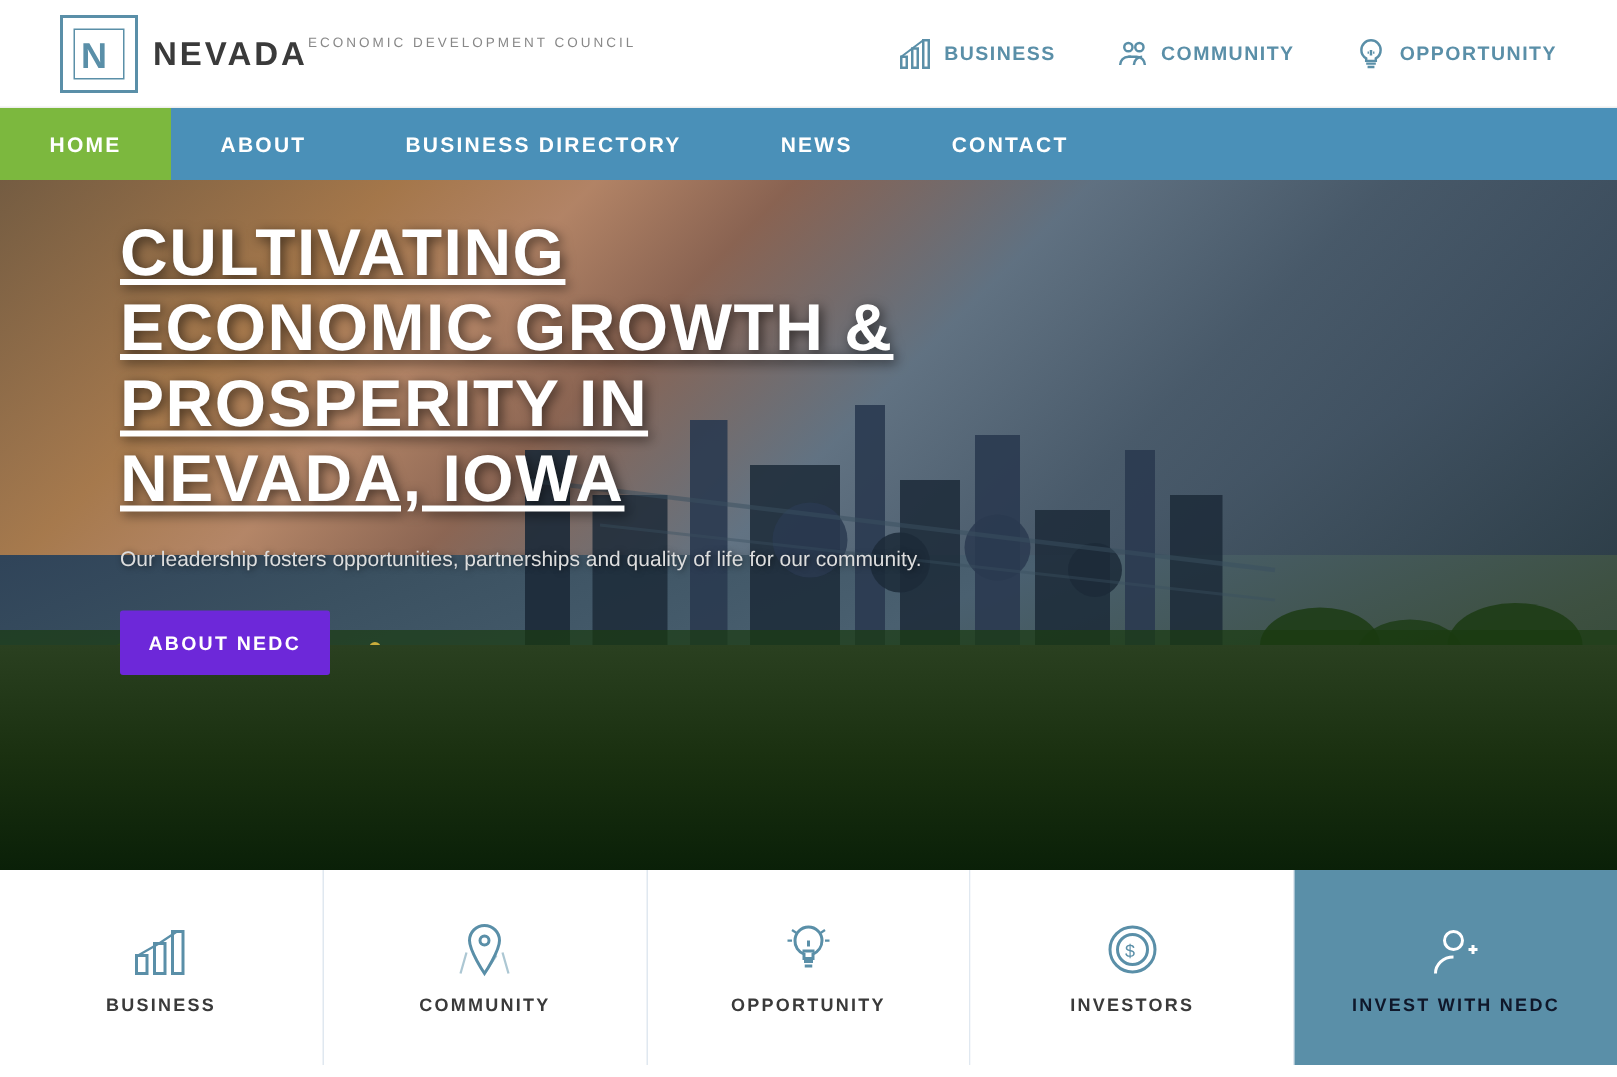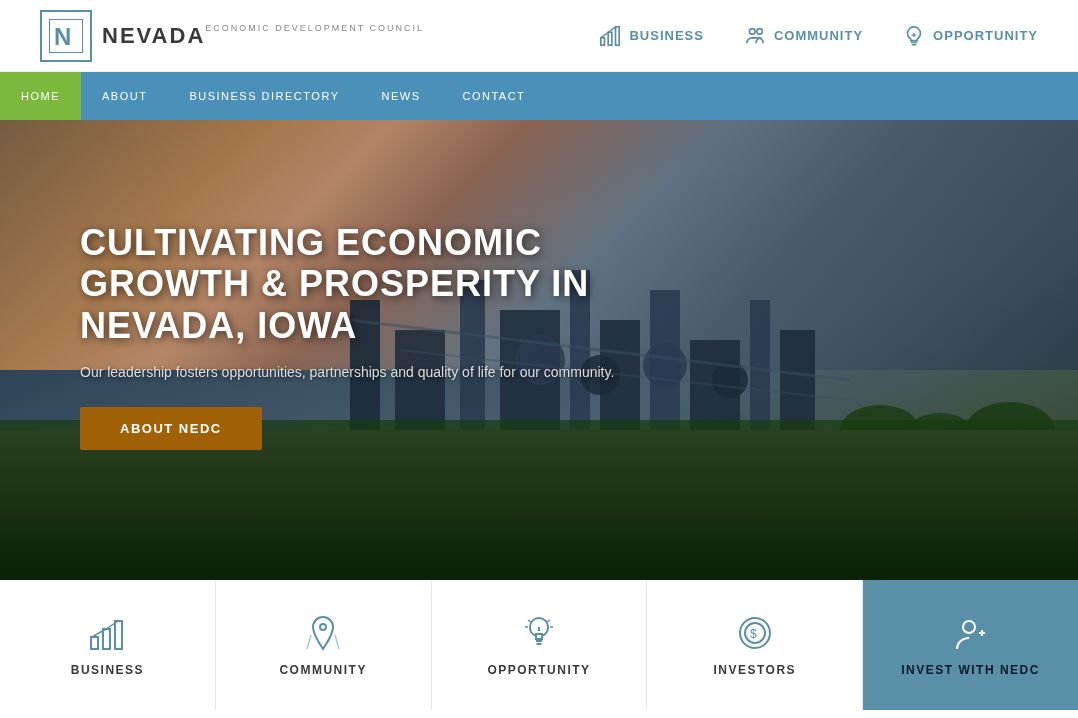--- a/index.html
+++ b/index.html
@@ -68,24 +68,24 @@
     .main-nav {
       background: #4a90b8;
       display: flex;
       align-items: stretch;
       height: 48px;
     }
     .main-nav-item {
       display: flex;
       align-items: center;
       justify-content: center;
-      padding: 0 21px;
+      padding: 0 33px;
       color: #fff;
-      font-size: 11px;
-      font-weight: normal;
+      font-size: 14px;
+      font-weight: bold;
       letter-spacing: 1.5px;
       cursor: pointer;
       text-decoration: none;
     }
     .main-nav-item.active {
       background: #7cb83e;
     }
 
     
     .hero {
@@ -137,40 +137,41 @@
       background: linear-gradient(to bottom, #2a4020 0%, #1a3010 50%, #0a2008 100%);
     }
     .hero-content {
       position: absolute;
       bottom: 130px;
       left: 80px;
       color: #fff;
       max-width: 550px;
     }
     .hero-title {
-      font-size: 36px;
+      font-size: 44px;
       font-weight: 900;
       text-transform: uppercase;
       line-height: 1.15;
       letter-spacing: 1px;
       margin-bottom: 16px;
       text-shadow: 2px 2px 8px rgba(0,0,0,0.6);
+      text-decoration: underline;
     }
     .hero-subtitle {
       font-size: 14px;
       color: #ddd;
       margin-bottom: 24px;
       text-shadow: 1px 1px 4px rgba(0,0,0,0.6);
       line-height: 1.5;
     }
     .hero-btn {
-      background: #a16207;
+      background: #6d28d9;
       color: #fff;
       border: none;
-      padding: 14px 40px;
+      padding: 14px 19px;
       font-size: 13px;
       font-weight: bold;
       letter-spacing: 1.5px;
       text-transform: uppercase;
       cursor: pointer;
       border-radius: 2px;
     }
 
     
     .cards-row {

